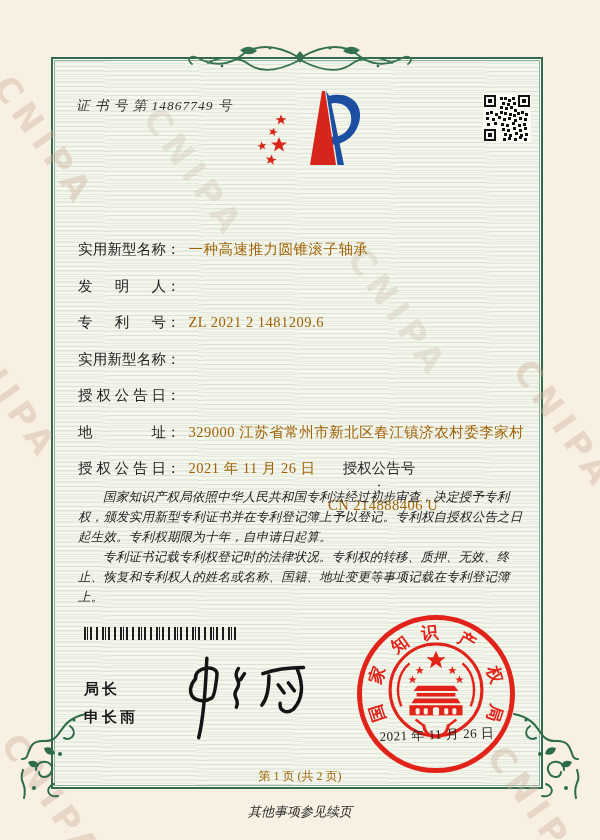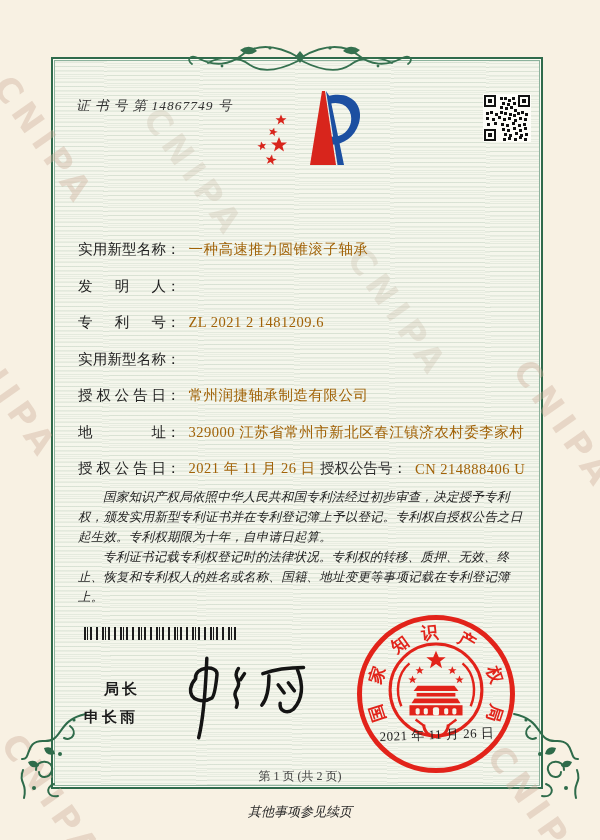--- a/index.html
+++ b/index.html
@@ -58,49 +58,49 @@
     font-size:29px; font-weight:700; letter-spacing:9px; color:#161616;
   }
 
   
   .fields { position:absolute; left:78px; top:240px; width:452px; font-size:14.5px; }
   .row { display:flex; align-items:baseline; height:22px; margin-bottom:14.5px; white-space:nowrap; }
   .flabel { display:inline-block; width:88px; text-align:justify; text-align-last:justify; color:#222; }
   .sep { color:#222; }
   .fvalue { margin-left:8px; letter-spacing:0.5px; color:#a16207; }
   .grant-left { display:flex; align-items:baseline; width:242px; flex:none; }
-  .grant-right { display:flex; align-items:flex-end; }
+  .grant-right { display:flex; align-items:center;flex-direction:column; }
 
   
   .paras { position:absolute; left:78px; top:487px; width:452px;
     font-size:12.5px; line-height:20px; color:#222; font-style:italic; letter-spacing:0.2px; }
   .paras p { text-indent:2em; }
 
   
   .barcode { position:absolute; left:84px; top:627px; width:156px; height:13px;
     background-image:
       repeating-linear-gradient(90deg,#1c1c1c 0 2px,transparent 2px 6px),
       repeating-linear-gradient(90deg,transparent 0 3px,#1c1c1c 3px 4px,transparent 4px 9px); }
   .signer { position:absolute; left:84px; font-weight:700; font-size:15px; letter-spacing:3px;
     font-family:"Liberation Sans","DejaVu Sans",sans-serif; color:#1d1d1d; }
-  .signer.t { top:680px;margin-left:20px; } .signer.n { top:708px; }
+  .signer.t { top:680px; } .signer.n { top:708px; }
   .sig { position:absolute; left:172px; top:640px; width:145px; height:112px; }
 
   
   .seal { position:absolute; left:357px; top:615px; width:158px; height:158px;
     border:5px solid #e2231a; border-radius:50%; }
   .seal-char { position:absolute; left:50%; top:50%; width:20px; height:20px; margin:-10px 0 0 -10px;
     color:#e2231a; font-weight:700; font-size:17px; text-align:center; line-height:20px; }
   .emblem { position:absolute; left:50%; top:50%; width:102px; height:102px;
     transform:translate(-50%,-54%); }
   .seal-date { position:absolute; left:362px; top:726px; width:150px; text-align:center;
     font-size:13px; letter-spacing:0.5px; color:#1e1e1e; transform:rotate(-2deg); z-index:3; }
 
   
-  .page-info { position:absolute; left:0; right:0; top:768px; text-align:center; font-size:12px; color:#404040; }
+  .page-info { position:absolute; left:0; right:0; top:768px; text-align:center; font-size:12px; color:#a16207; }
   .cont-note { position:absolute; left:0; right:0; top:803px; text-align:center;
     font-size:13px; font-style:italic; color:#2b2b2b; }
 
   
   .orn { position:absolute; z-index:2; }
   .orn-top { left:170px; top:40px; width:260px; height:38px; }
   .orn-bl { left:14px; top:710px; width:78px; height:92px; }
   .orn-br { left:508px; top:710px; width:78px; height:92px; transform:scaleX(-1); }
 </style>
 </head>
@@ -214,21 +214,20 @@
           <span class="sep">：</span>
         <span class="fvalue">ZL 2021 2 1481209.6</span>
       </div>
       <div class="row">
         <span class="flabel">实用新型名称</span>
           <span class="sep">：</span>
       </div>
       <div class="row">
         <span class="flabel">授权公告日</span>
           <span class="sep">：</span>
-        <span class="fvalue">常州润捷轴承制造有限公司</span>
       </div>
       <div class="row">
         <span class="flabel">地址</span>
           <span class="sep">：</span>
         <span class="fvalue">329000 江苏省常州市新北区春江镇济农村委李家村</span>
       </div>
       <div class="row">
         <span class="grant-left">
           <span class="flabel">授权公告日</span>
             <span class="sep">：</span>

